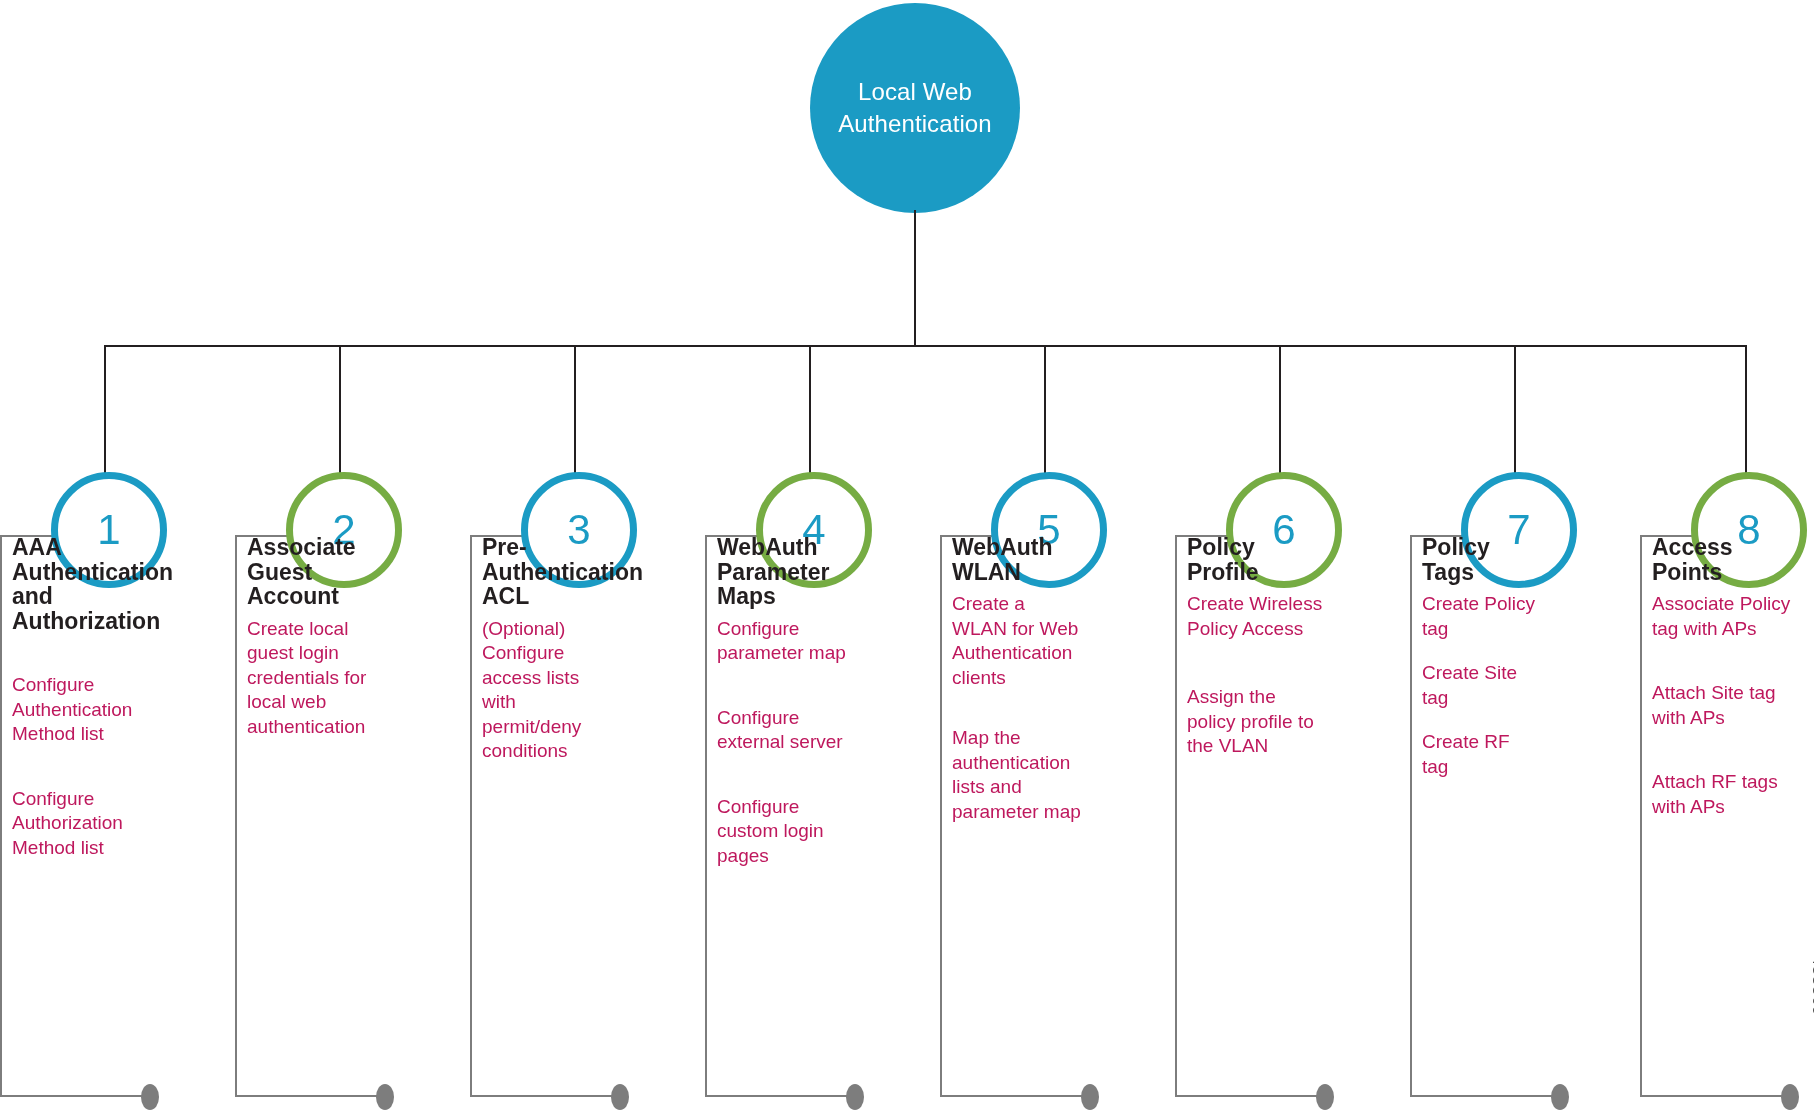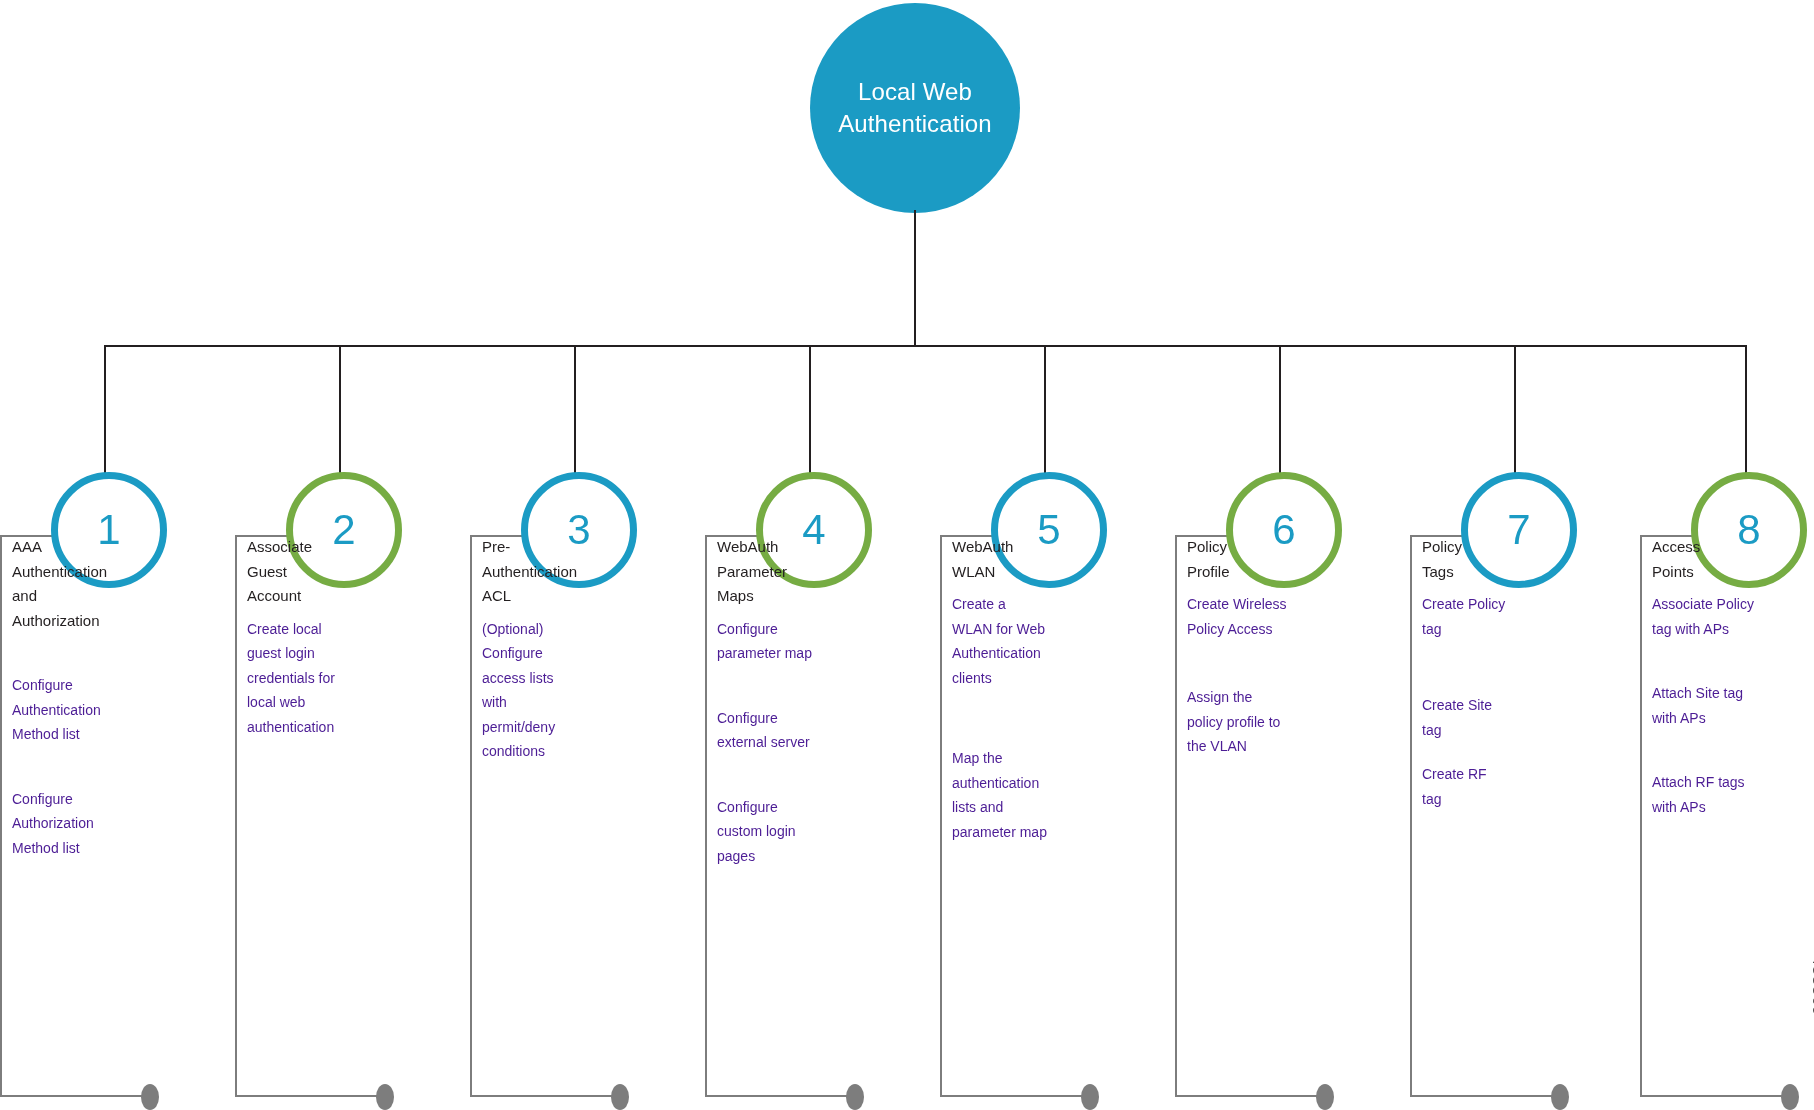--- a/index.html
+++ b/index.html
@@ -133,39 +133,39 @@
   }
 
   
   .col-body {
     position: absolute;
     left: 12px;
     top: 0;
     width: 200px;
   }
   .col-title {
-    font-size: 15px;
+    font-size: 23px;
     line-height: 24.5px;
-    font-weight: normal;
+    font-weight: bold;
     color: #231f20;
     white-space: pre-line;
     margin: 0 0 8px 0;
   }
   .col-title.indent-second { 
     white-space: pre-line;
   }
   .col-steps {
     margin: 0;
     padding: 0;
     list-style: none;
   }
   .col-step {
-    font-size: 14px;
+    font-size: 19px;
     line-height: 24.5px;
-    color: #4c1d95;
+    color: #be185d;
     white-space: pre-line;
     margin: 0;
   }
 
   
   .doc-id {
     position: absolute;
     right: 6px;
     bottom: 94px;
     font-size: 17px;
@@ -295,21 +295,21 @@
       <span class="ring-number">5</span>
     </div>
     <div class="col-body">
       <h3 class="col-title">WebAuth
 WLAN</h3>
       <ul class="col-steps">
         <li class="col-step">Create a
 WLAN for Web
 Authentication
 clients</li>
-        <li class="col-step" style="margin-top: 56px;">Map the
+        <li class="col-step" style="margin-top: 36px;">Map the
 authentication
 lists and
 parameter map</li>
       </ul>
     </div>
   </div>
 
   <div class="column" style="left:1175px">
     <div class="bracket"></div>
     <div class="bracket-top"></div>
@@ -336,21 +336,21 @@
     <div class="bracket-dot"></div>
     <div class="ring">
       <span class="ring-number">7</span>
     </div>
     <div class="col-body">
       <h3 class="col-title indent-second">Policy
  Tags</h3>
       <ul class="col-steps">
         <li class="col-step">Create Policy
 tag</li>
-        <li class="col-step" style="margin-top: 52px;">Create Site
+        <li class="col-step" style="margin-top: 20px;">Create Site
 tag</li>
         <li class="col-step" style="margin-top: 20px;">Create RF
 tag</li>
       </ul>
     </div>
   </div>
 
   <div class="column" style="left:1640px">
     <div class="bracket"></div>
     <div class="bracket-top"></div>

